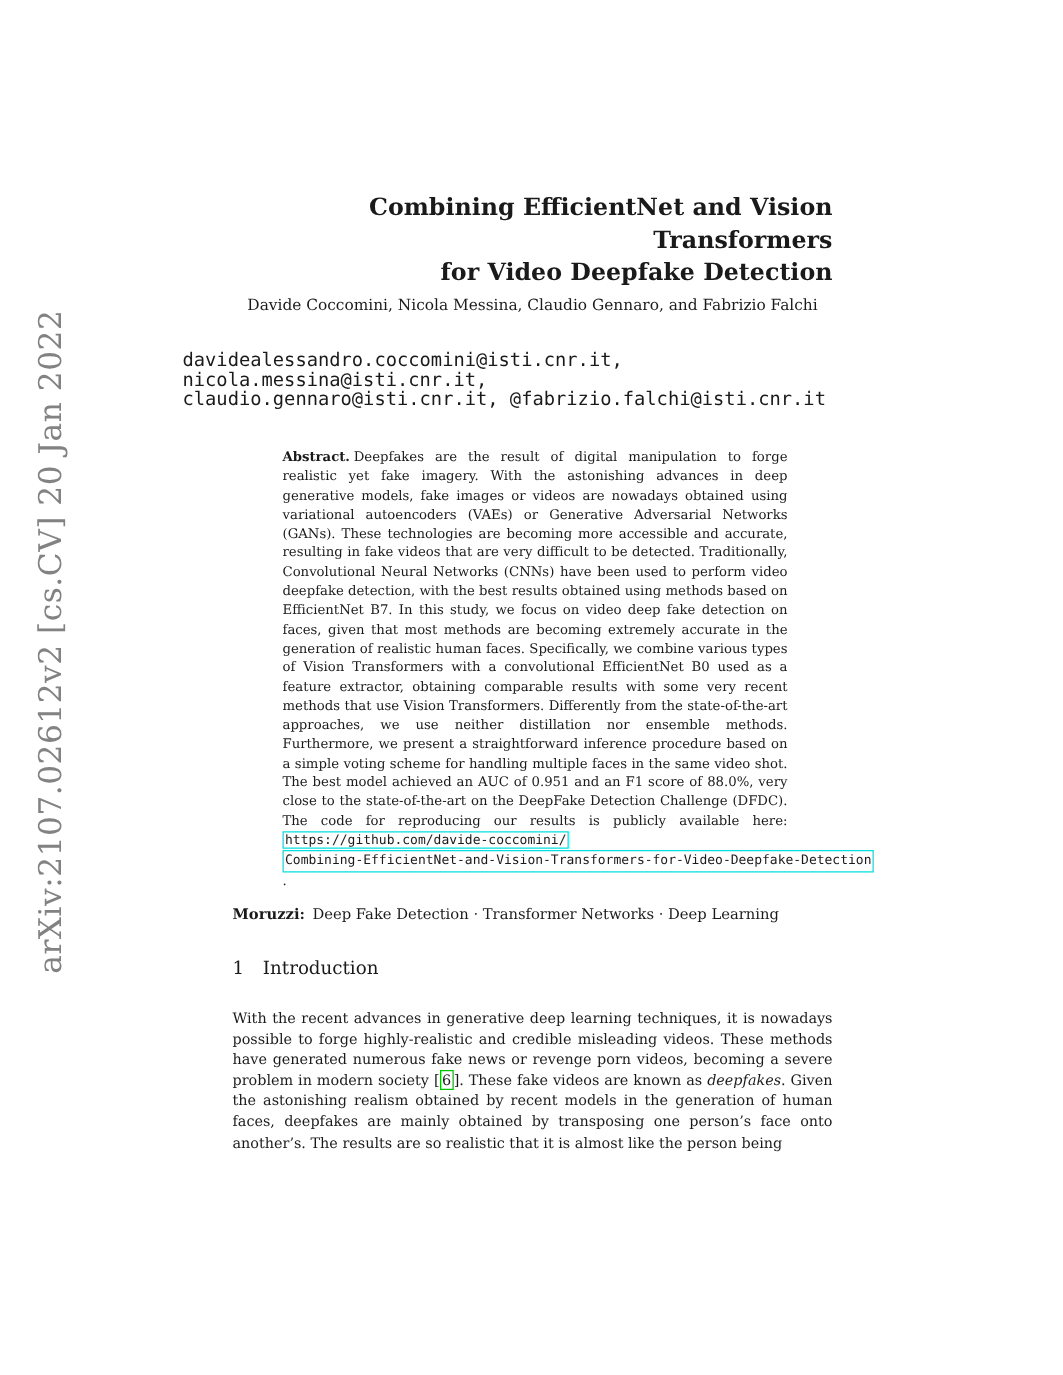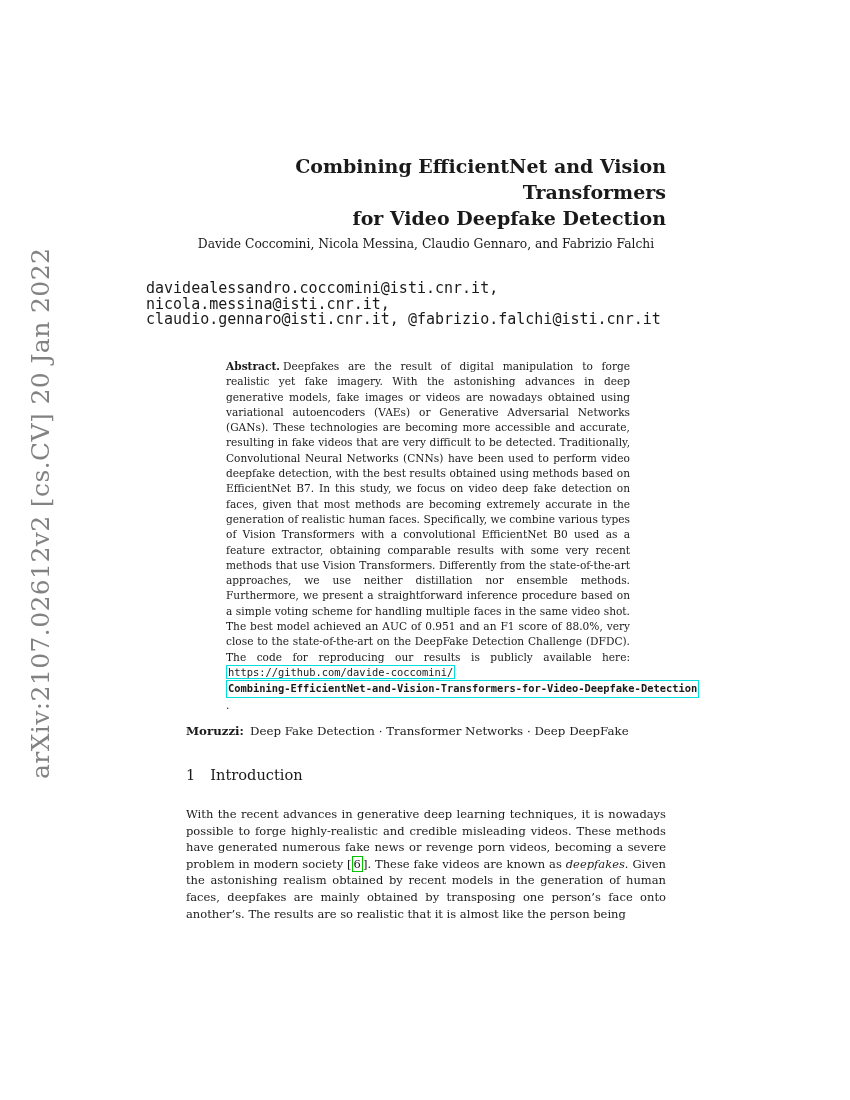--- a/index.html
+++ b/index.html
@@ -55,21 +55,21 @@
 
   .url-frag {
     font-family: "DejaVu Sans Mono", monospace;
     font-size: 10.4px;
     border: 1px solid var(--link-box, #00e0e0);
     padding: 0 1px;
     color: var(--text, #1a1a1a);
     text-decoration: none;
     cursor: pointer;
   }
-  .url2 { display: inline-block; white-space: nowrap; font-weight: bold; }
+  .url2 { display: inline-block; white-space: nowrap; }
 
   .keywords {
     position: absolute; top: 724px; left: 186px; width: 480px;
     font-size: 11.8px;
   }
   .kw-label { font-weight: bold; margin-right: 6px; }
 
   .section-heading {
     position: absolute; top: 766px; left: 186px; width: 480px;
     margin: 0; font-size: 14.6px; font-weight: normal;
@@ -107,21 +107,21 @@
 
 
   <div class="emails">
     <span>davidealessandro.coccomini@isti.cnr.it, nicola.messina@isti.cnr.it,</span>
     <span>claudio.gennaro@isti.cnr.it, @fabrizio.falchi@isti.cnr.it</span>
   </div>
 
   <div class="abstract"><span class="abs-label">Abstract.</span><span>Deepfakes are the result of digital manipulation to forge realistic yet fake imagery. With the astonishing advances in deep generative models, fake images or videos are nowadays obtained using variational autoencoders (VAEs) or Generative Adversarial Networks (GANs). These technologies are becoming more accessible and accurate, resulting in fake videos that are very difficult to be detected. Traditionally, Convolutional Neural Networks (CNNs) have been used to perform video deepfake detection, with the best results obtained using methods based on EfficientNet B7. In this study, we focus on video deep fake detection on faces, given that most methods are becoming extremely accurate in the generation of realistic human faces. Specifically, we combine various types of Vision Transformers with a convolutional EfficientNet B0 used as a feature extractor, obtaining comparable results with some very recent methods that use Vision Transformers. Differently from the state-of-the-art approaches, we use neither distillation nor ensemble methods. Furthermore, we present a straightforward inference procedure based on a simple voting scheme for handling multiple faces in the same video shot. The best model achieved an AUC of 0.951 and an F1 score of 88.0%, very close to the state-of-the-art on the DeepFake Detection Challenge (DFDC). The code for reproducing our results is publicly available here: </span><a class="url-frag url1">https://github.com/davide-coccomini/</a><a class="url-frag url2">Combining-EfficientNet-and-Vision-Transformers-for-Video-Deepfake-Detection</a><span>.</span></div>
 
   <div class="keywords">
-    <span class="kw-label">Moruzzi:</span><span>Deep Fake Detection · Transformer Networks · Deep DeepFake</span>
+    <span class="kw-label">Moruzzi:</span><span>Deep Fake Detection · Transformer Networks · Deep Learning</span>
   </div>
 
   <h2 class="section-heading">
     <span class="sec-num">1</span><span>Introduction</span>
   </h2>
 
   <p class="intro"><span>With the recent advances in generative deep learning techniques, it is nowadays possible to forge highly-realistic and credible misleading videos. These methods have generated numerous fake news or revenge porn videos, becoming a severe problem in modern society [</span><a class="cite">6</a><span>]. These fake videos are known as </span><em>deepfakes</em><span>. Given the astonishing realism obtained by recent models in the generation of human faces, deepfakes are mainly obtained by transposing one person’s face onto another’s. The results are so realistic that it is almost like the person being</span></p>
 
 </div>
 

